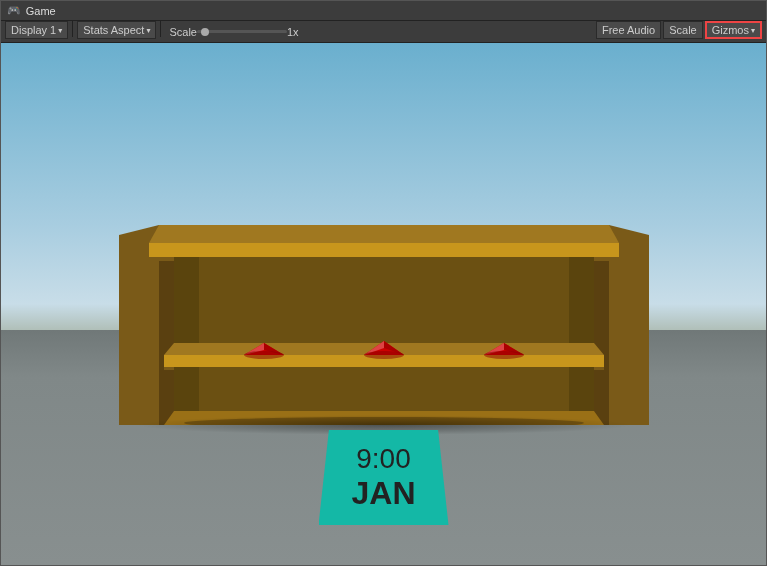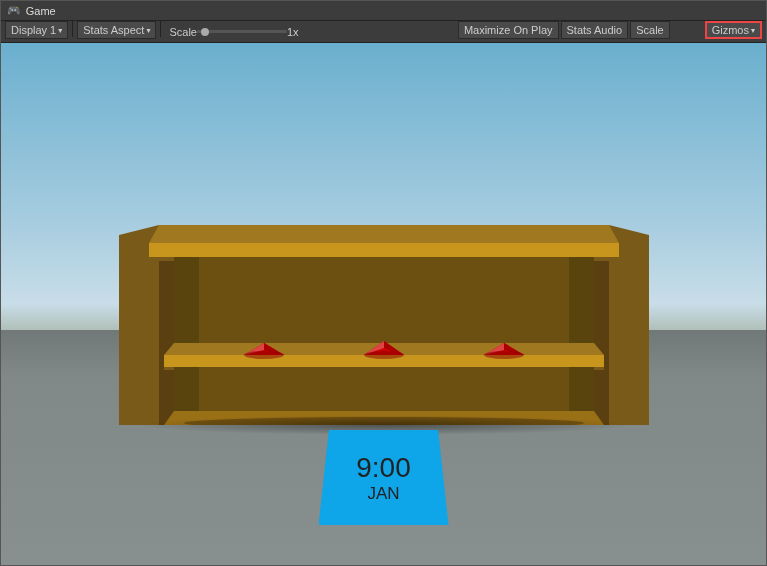--- a/index.html
+++ b/index.html
@@ -104,21 +104,20 @@
       height: 18px;
       background: #4a4a4a;
       border: 2px solid #e44;
       color: #ccc;
       font-size: 11px;
       display: flex;
       align-items: center;
       padding: 0 5px;
       gap: 2px;
       cursor: pointer;
-      margin-left: 33px;
     }
 
     
     .game-viewport {
       flex: 1;
       position: relative;
       overflow: hidden;
     }
 
     
@@ -155,38 +154,38 @@
     }
 
     
     .time-card {
       position: absolute;
       bottom: 40px;
       left: 50%;
       transform: translateX(-50%);
       width: 130px;
       height: 95px;
-      background: #0ea5e9;
+      background: #14b8a6;
       display: flex;
       flex-direction: column;
       align-items: center;
       justify-content: center;
       
       clip-path: polygon(8% 0%, 92% 0%, 100% 100%, 0% 100%);
     }
 
     .time-card-time {
       font-size: 28px;
       font-weight: normal;
       color: #222;
     }
 
     .time-card-month {
-      font-size: 17px;
-      font-weight: normal;
+      font-size: 32px;
+      font-weight: bold;
       color: #222;
     }
   </style>
 </head>
 <body>
 
 <div class="window">
 
   <div class="title-bar">
 
@@ -213,26 +212,23 @@
     <div class="scale-slider-container">
       <span class="scale-label">Scale</span>
       <div class="scale-slider">
         <div class="scale-slider-thumb"></div>
       </div>
       <span class="scale-label">1x</span>
     </div>
 
     <div class="toolbar-spacer"></div>
 
+
     <div class="toolbar-item">
-      <span>Maximize On Play</span>
-    </div>
-
-    <div class="toolbar-item">
-      <span>Stats Audio</span>
+      <span>Free Audio</span>
     </div>
 
     <div class="toolbar-item">
       <span>Scale</span>
     </div>
 
     <div class="gizmos-btn">
       <span>Gizmos</span>
       <span style="font-size:8px;">▾</span>
     </div>

